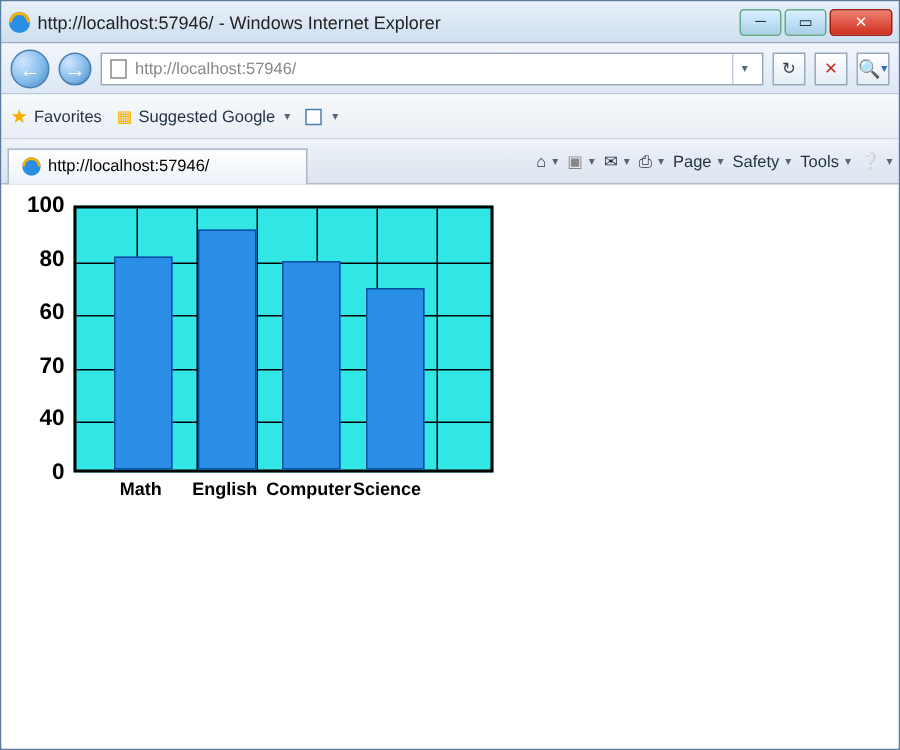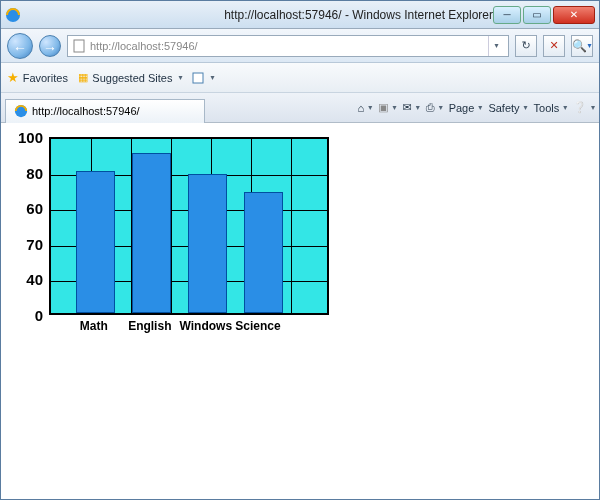--- a/index.html
+++ b/index.html
@@ -2,21 +2,21 @@
 <html><head>
 <meta charset="utf-8">
 <style>
   * { box-sizing: border-box; margin: 0; padding: 0; font-family: Tahoma, Arial, sans-serif; }
   body { width: 600px; height: 500px; overflow: hidden; background: #d4e4f0; }
 
   
   .window { width: 600px; height: 500px; background: #fff; border: 1px solid #5a7ca0; display: flex; flex-direction: column; }
   .titlebar { height: 28px; background: linear-gradient(#e8f0f8,#cddff0); display: flex; align-items: center; padding: 0 4px; font-size: 12px; border-bottom: 1px solid #9ab; }
   .titlebar .ie-icon { width: 16px; height: 16px; margin-right: 4px; }
-  .title-text { flex: 1; color: #222; text-align: right; }
+  .title-text { flex: 1; color: #222; }
   .winbtns { display: flex; gap: 2px; }
   .winbtn { width: 28px; height: 18px; border: 1px solid #6a8; border-radius: 3px; background: linear-gradient(#d9f0ff,#a8d0e8); font-size: 10px; display:flex;align-items:center;justify-content:center; color:#234; }
   .winbtn.close { background: linear-gradient(#f08070,#d03020); border-color:#a02010; color:#fff; width:42px; }
 
   
   .navrow { height: 34px; background: linear-gradient(#f2f6fb,#dce8f4); display:flex; align-items:center; padding: 0 6px; gap:6px; border-bottom:1px solid #b8c8d8; }
   .navbtn { width:26px; height:26px; border-radius:50%; background: radial-gradient(circle at 30% 30%, #cfe6ff, #7fb8e8 60%, #3a7cc0); border:1px solid #4a80b0; display:flex;align-items:center;justify-content:center; color:#fff; font-size:14px; }
   .addr-wrap { flex:1; display:flex; align-items:center; background:#fff; border:1px solid #9ab; height:22px; padding:0 4px; font-size:11px; }
   .addr-wrap .page-icon { width:14px; height:14px; margin-right:4px; }
   .addr-drop { width:16px; height:20px; border-left:1px solid #ccd; display:flex;align-items:center;justify-content:center; font-size:8px; color:#567; }
@@ -100,21 +100,21 @@
     </div>
   </div>
 
   <div class="favrow">
     <div class="favitem">
       <span class="star">★</span>
       <span>Favorites</span>
     </div>
     <div class="favitem">
       <span style="color:#f6b000">▦</span>
-      <span>Suggested Sites</span>
+      <span>Suggested Google</span>
       <span class="drop">▾</span>
     </div>
     <div class="favitem">
       <span>
         <svg width="12" height="12" viewBox="0 0 12 12">
             <rect x="1" y="1" width="10" height="10" fill="#fff" stroke="#4a80b0"></rect>
           </svg>
       </span>
       <span class="drop">▾</span>
     </div>
@@ -188,19 +188,19 @@
           <div class="ylab" style="top: 182px;">0</div>
           <div class="ylab" style="top: 146.4px;">40</div>
           <div class="ylab" style="top: 110.8px;">70</div>
           <div class="ylab" style="top: 75.2px;">60</div>
           <div class="ylab" style="top: 39.6px;">80</div>
           <div class="ylab" style="top: 4px;">100</div>
         </div>
       <div id="xlabels">
           <div class="xlab" style="left: 82.8px; top: 186px;">Math</div>
           <div class="xlab" style="left: 138.8px; top: 186px;">English</div>
-          <div class="xlab" style="left: 194.8px; top: 186px;">Windows</div>
+          <div class="xlab" style="left: 194.8px; top: 186px;">Computer</div>
           <div class="xlab" style="left: 247px; top: 186px;">Science</div>
         </div>
     </div>
   </div>
 
 </div>
 
 </body></html>

